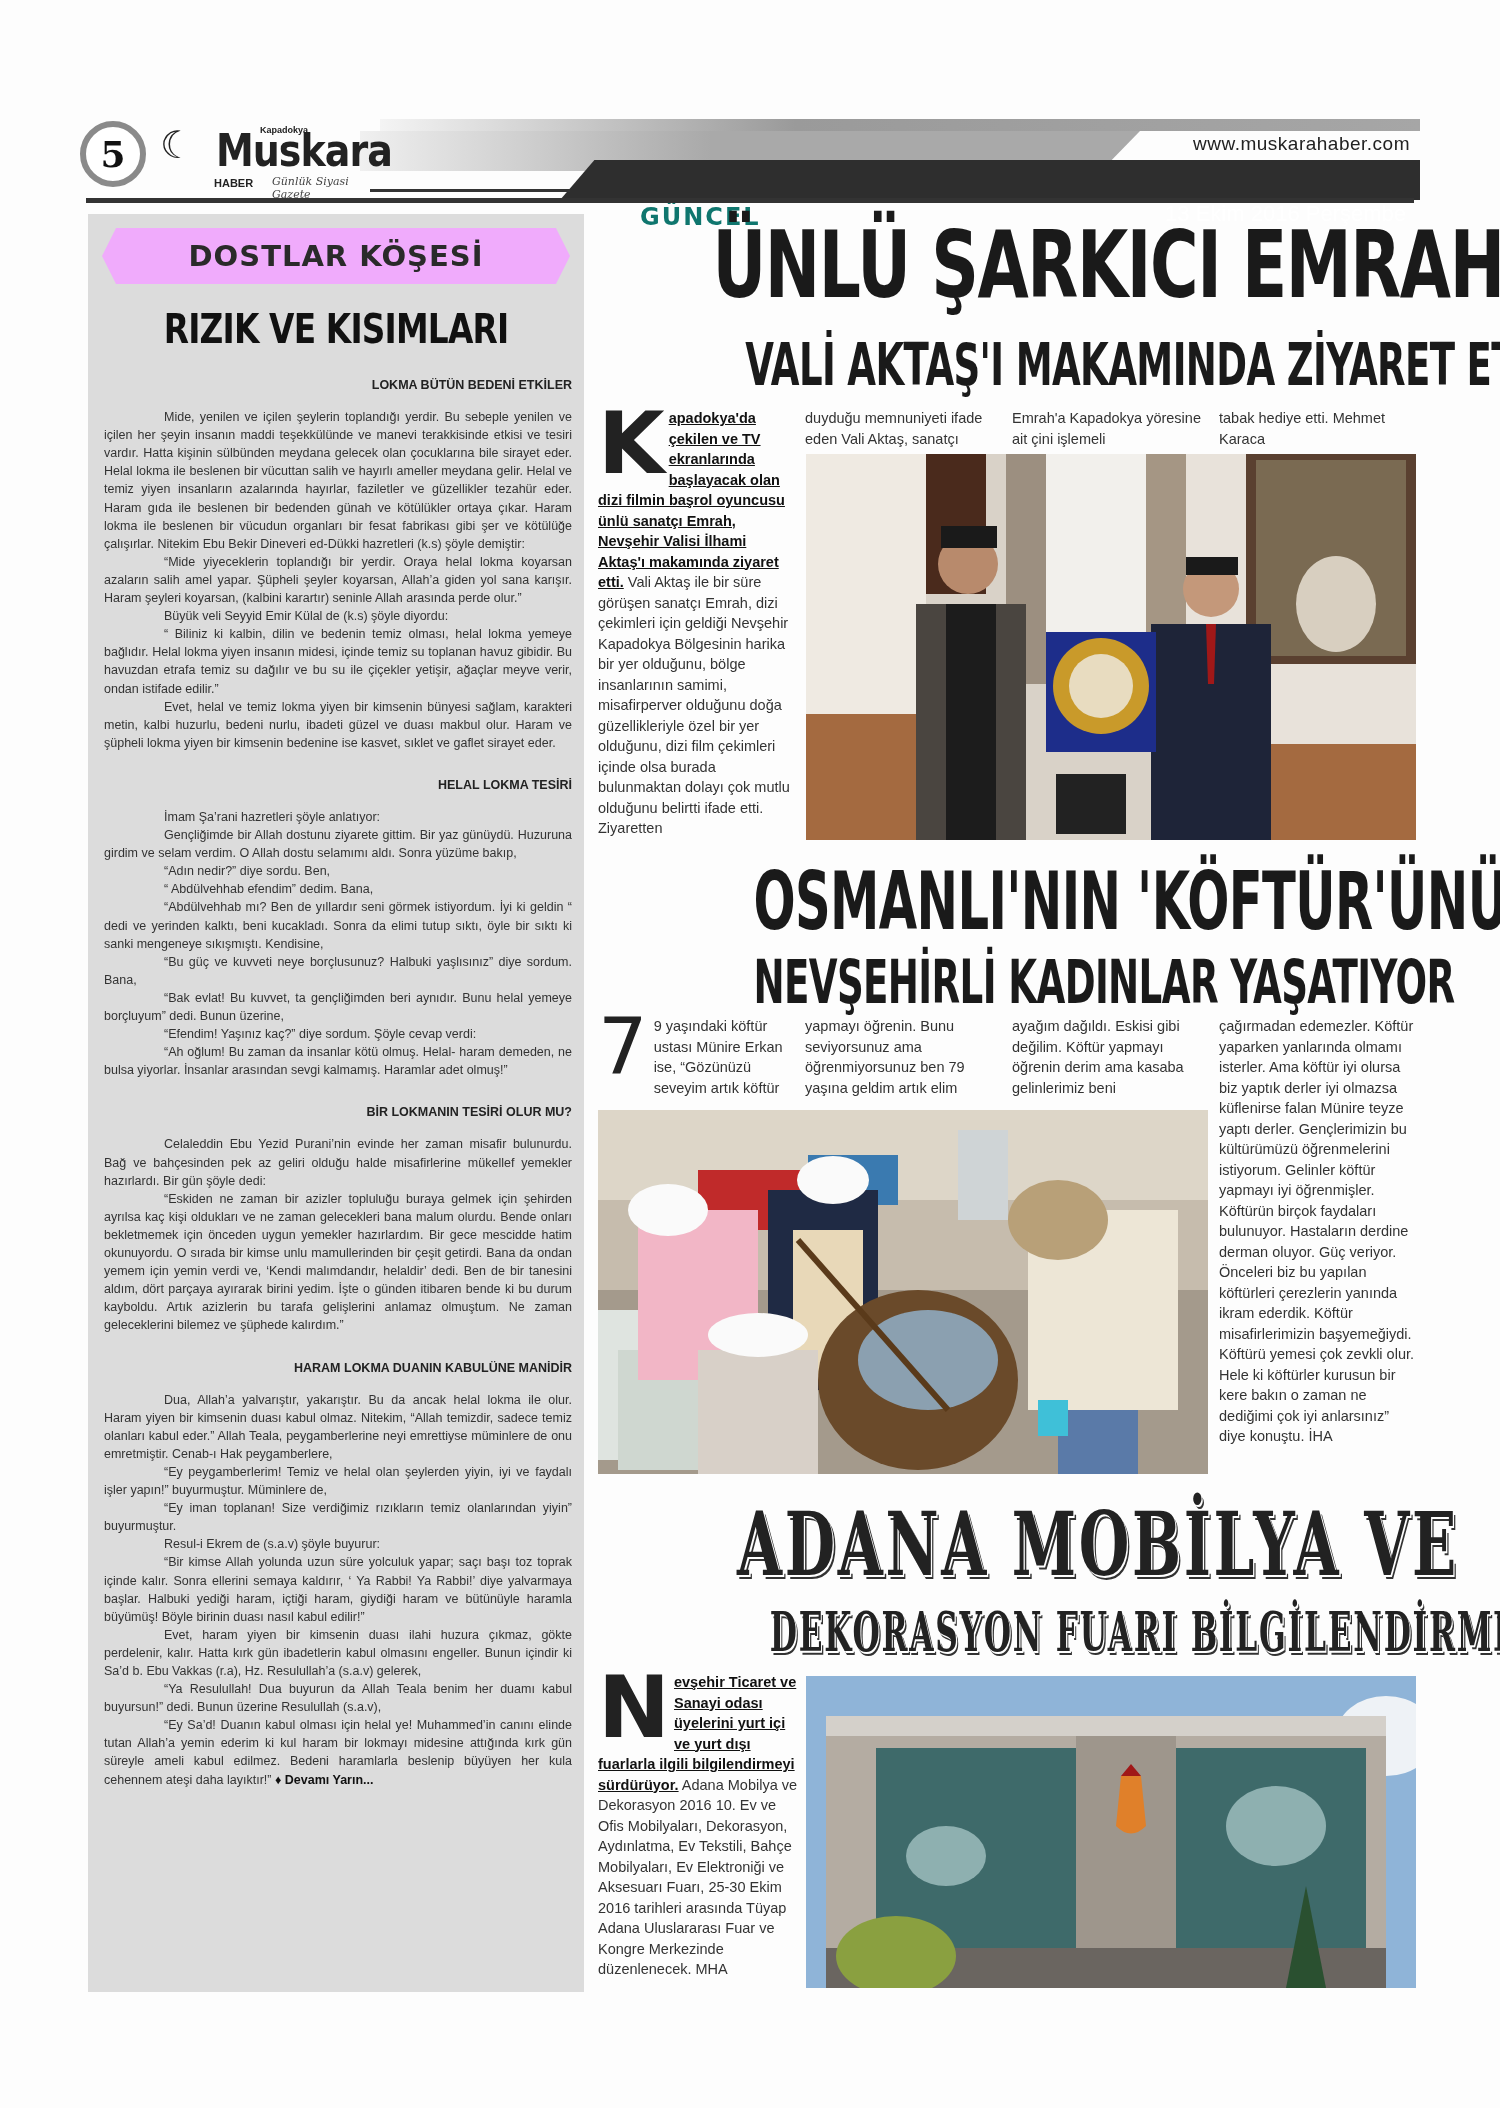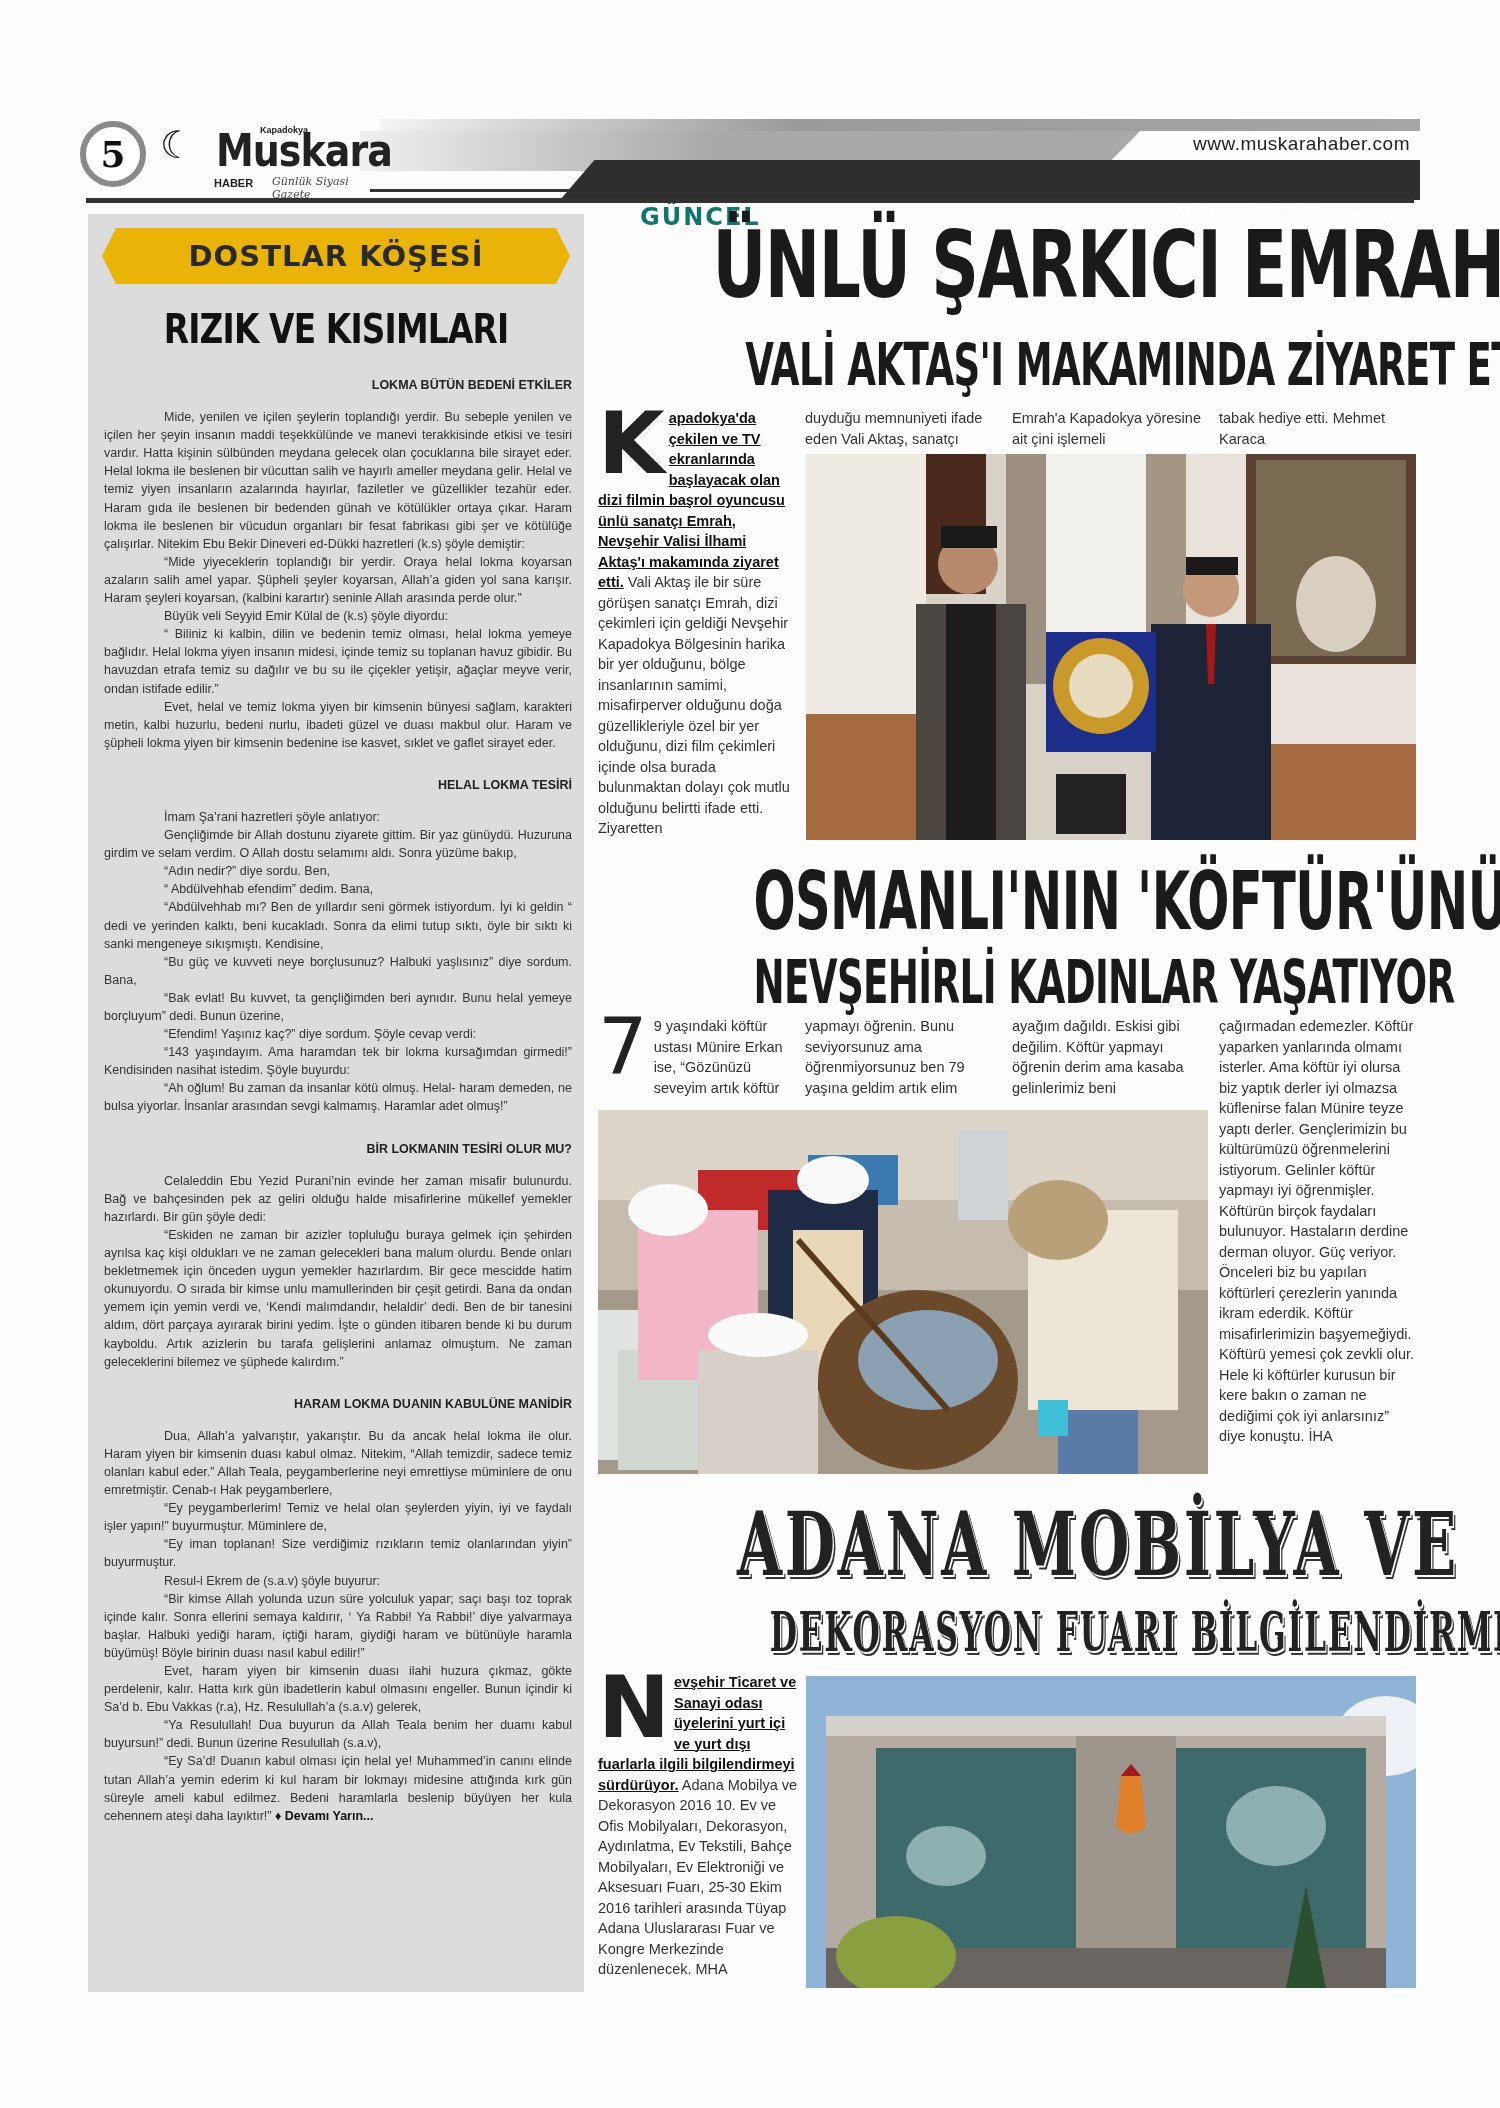--- a/index.html
+++ b/index.html
@@ -28,21 +28,21 @@
   .logo-small { position: absolute; left: 100px; top: 10px; font-size: 9px; font-weight: bold; color: #222; }
   .logo-main { position: absolute; left: 56px; top: 14px; font-family: "DejaVu Sans", sans-serif; font-weight: bold;
     font-size: 38px; color: #222; letter-spacing: -1px; transform: scaleY(1.15); }
   .logo-haber { position: absolute; left: 54px; top: 62px; font-size: 11px; font-weight: bold; color: #222; }
   .logo-tag { position: absolute; left: 112px; top: 60px; font-size: 11px; font-style: italic; color: #444;
     font-family: "DejaVu Serif", serif; }
   .hdr-rule { position: absolute; left: 86px; top: 198px; width: 1328px; height: 5px; background: #333; }
 
   
   .left { position: absolute; left: 88px; top: 214px; width: 496px; height: 1778px; background: #dcdcdc; }
-  .banner { position: absolute; left: 14px; top: 14px; width: 468px; height: 56px; background: #eab308;
+  .banner { position: absolute; left: 14px; top: 14px; width: 468px; height: 56px; background: #f0abfc;
     clip-path: polygon(3% 0, 97% 0, 100% 50%, 97% 100%, 3% 100%, 0 50%);
     display: flex; align-items: center; justify-content: center; }
   .banner span { font-family: "DejaVu Sans", sans-serif; font-weight: bold; font-size: 29px; color: #2a2a2a; letter-spacing: 1px; }
   .col-title { position: absolute; left: 0; width: 496px; top: 92px; text-align: center;
     font-family: "DejaVu Sans", sans-serif; font-weight: bold; font-size: 40px; color: #111;
     transform: scaleX(0.82); letter-spacing: -1px; }
   .col-body { position: absolute; left: 16px; top: 156px; width: 468px; font-size: 12.5px; line-height: 18.1px; color: #333; }
   .col-body h4 { text-align: right; font-size: 12.5px; font-weight: bold; color: #222; margin: 6px 0 14px; }
   .col-body p { text-align: justify; text-indent: 60px; }
   .col-body .sp { height: 18px; }
@@ -106,21 +106,20 @@
     <div class="sp"></div>
     <h4>HELAL LOKMA TESİRİ</h4>
     <p>İmam Şa’rani hazretleri şöyle anlatıyor:</p>
     <p>Gençliğimde bir Allah dostunu ziyarete gittim. Bir yaz günüydü. Huzuruna girdim ve selam verdim. O Allah dostu selamımı aldı. Sonra yüzüme bakıp,</p>
     <p>“Adın nedir?” diye sordu. Ben,</p>
     <p>“ Abdülvehhab efendim” dedim. Bana,</p>
     <p>“Abdülvehhab mı? Ben de yıllardır seni görmek istiyordum. İyi ki geldin “ dedi ve yerinden kalktı, beni kucakladı. Sonra da elimi tutup sıktı, öyle bir sıktı ki sanki mengeneye sıkışmıştı. Kendisine,</p>
     <p>“Bu güç ve kuvveti neye borçlusunuz? Halbuki yaşlısınız” diye sordum. Bana,</p>
     <p>“Bak evlat! Bu kuvvet, ta gençliğimden beri aynıdır. Bunu helal yemeye borçluyum” dedi. Bunun üzerine,</p>
     <p>“Efendim! Yaşınız kaç?” diye sordum. Şöyle cevap verdi:</p>
-    <p>“143 yaşındayım. Ama haramdan tek bir lokma kursağımdan girmedi!” Kendisinden nasihat istedim. Şöyle buyurdu:</p>
     <p>“Ah oğlum! Bu zaman da insanlar kötü olmuş. Helal- haram demeden, ne bulsa yiyorlar. İnsanlar arasından sevgi kalmamış. Haramlar adet olmuş!”</p>
     <div class="sp"></div>
     <h4>BİR LOKMANIN TESİRİ OLUR MU?</h4>
     <p>Celaleddin Ebu Yezid Purani’nin evinde her zaman misafir bulunurdu. Bağ ve bahçesinden pek az geliri olduğu halde misafirlerine mükellef yemekler hazırlardı. Bir gün şöyle dedi:</p>
     <p>“Eskiden ne zaman bir azizler topluluğu buraya gelmek için şehirden ayrılsa kaç kişi oldukları ve ne zaman gelecekleri bana malum olurdu. Bende onları bekletmemek için önceden uygun yemekler hazırlardım. Bir gece mescidde hatim okunuyordu. O sırada bir kimse unlu mamullerinden bir çeşit getirdi. Bana da ondan yemem için yemin verdi ve, ‘Kendi malımdandır, helaldir’ dedi. Ben de bir tanesini aldım, dört parçaya ayırarak birini yedim. İşte o günden itibaren bende ki bu durum kayboldu. Artık azizlerin bu tarafa gelişlerini anlamaz olmuştum. Ne zaman geleceklerini bilemez ve şüphede kalırdım.”</p>
     <div class="sp"></div>
     <h4>HARAM LOKMA DUANIN KABULÜNE MANİDİR</h4>
     <p>Dua, Allah’a yalvarıştır, yakarıştır. Bu da ancak helal lokma ile olur. Haram yiyen bir kimsenin duası kabul olmaz. Nitekim, “Allah temizdir, sadece temiz olanları kabul eder.” Allah Teala, peygamberlerine neyi emrettiyse müminlere de onu emretmiştir. Cenab-ı Hak peygamberlere,</p>
     <p>“Ey peygamberlerim! Temiz ve helal olan şeylerden yiyin, iyi ve faydalı işler yapın!” buyurmuştur. Müminlere de,</p>
     <p>“Ey iman toplanan! Size verdiğimiz rızıkların temiz olanlarından yiyin” buyurmuştur.</p>

